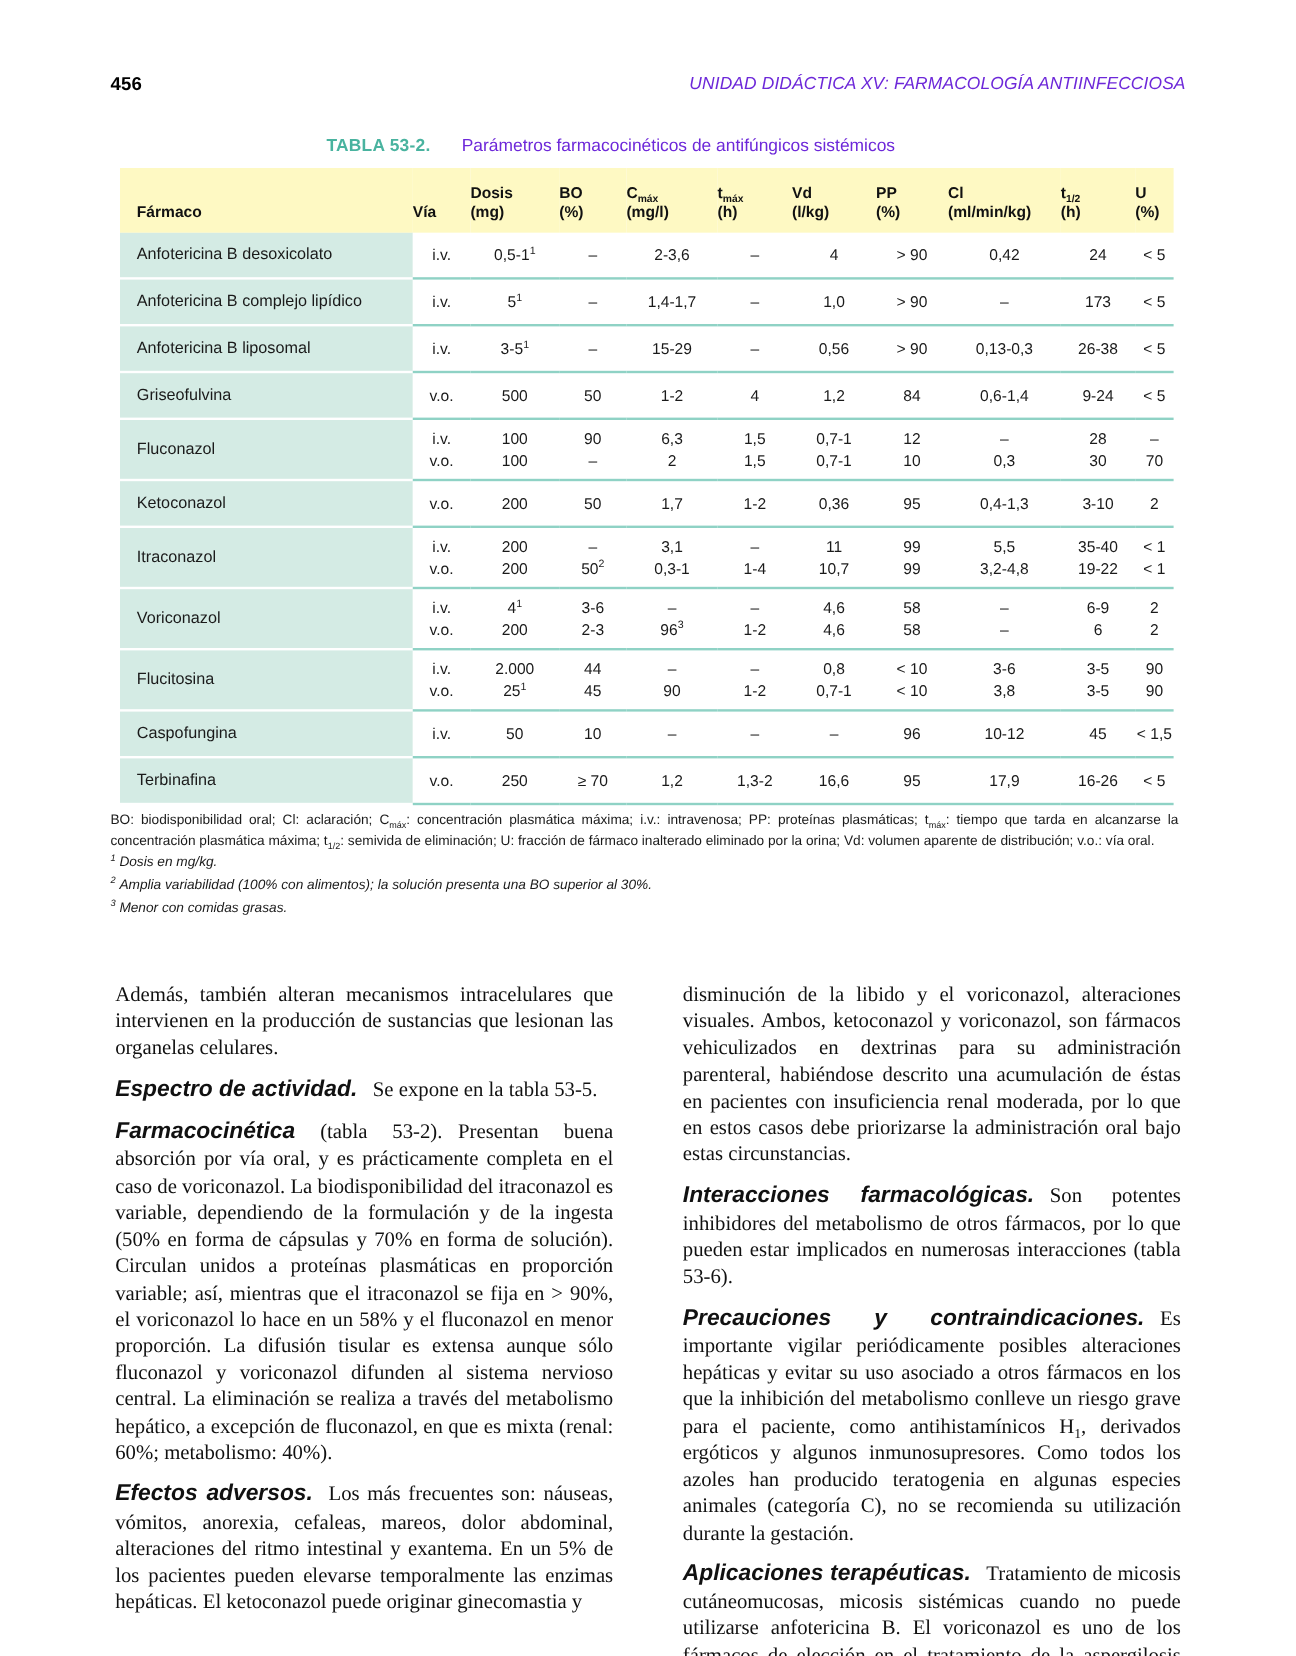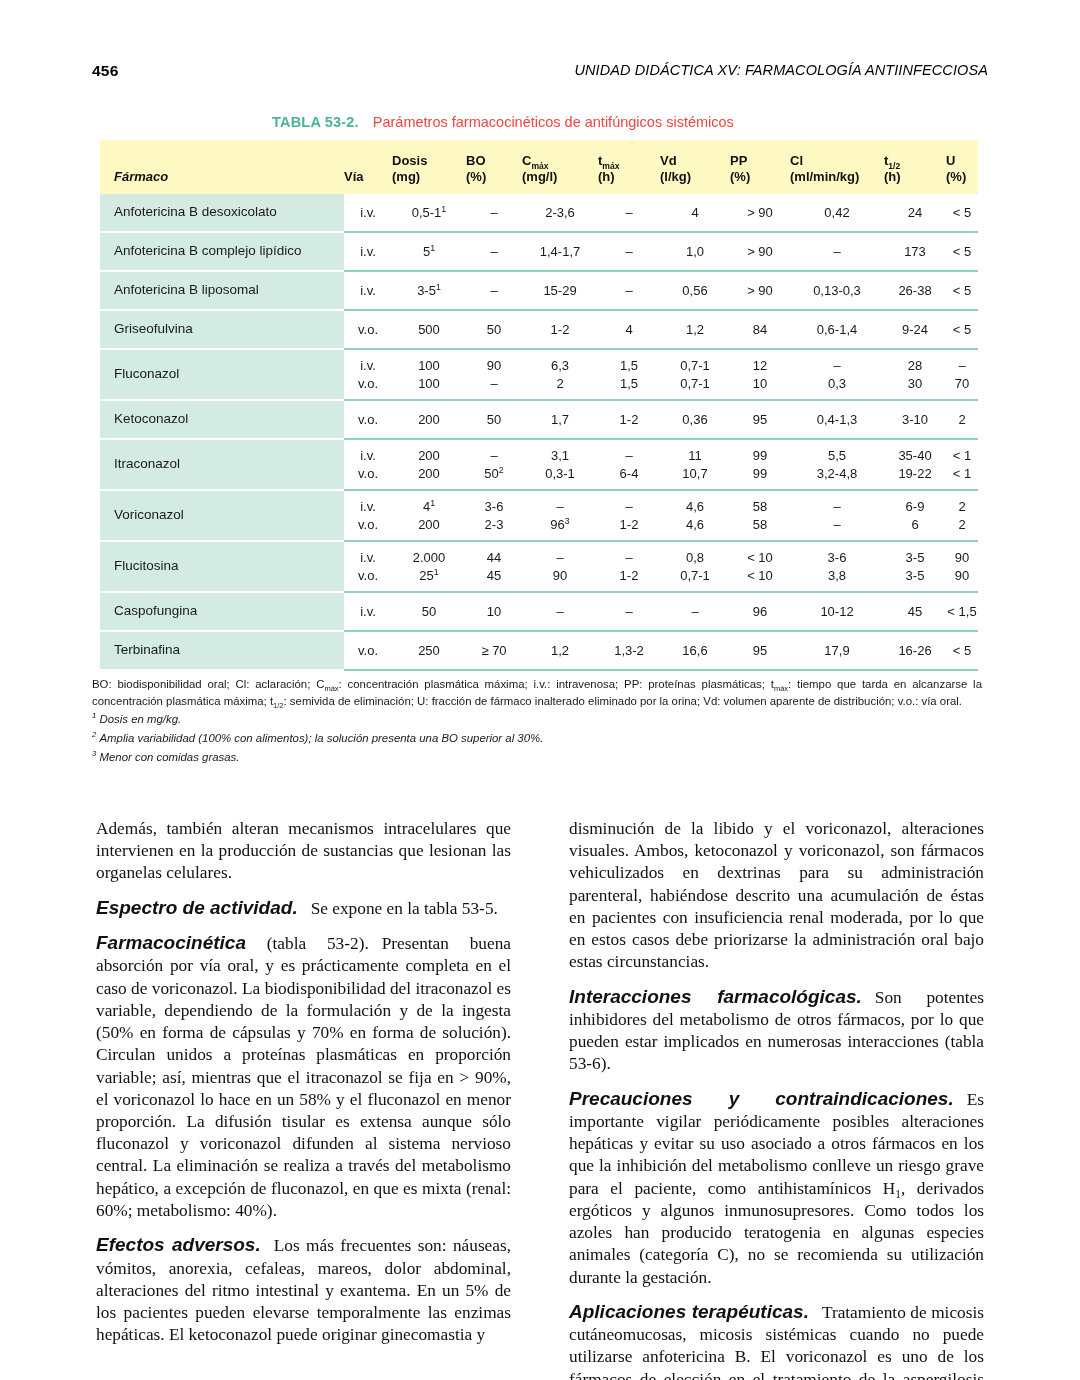--- a/index.html
+++ b/index.html
@@ -31,21 +31,21 @@
     font-family: "Liberation Sans", sans-serif;
     font-size: 15.5px;
     font-weight: bold;
     color: #000;
     letter-spacing: 0.2px;
   }
   .head-title {
     font-family: "Liberation Sans", sans-serif;
     font-style: italic;
     font-size: 14.5px;
-    color: #000000;
+    color: #6d28d9;
     letter-spacing: 0.1px;
   }
 
   
   .table-block {
     position: absolute;
     top: 114px;
     left: 100px;
     width: 878px;
   }
@@ -55,22 +55,22 @@
     margin-left: 172px;
     margin-bottom: 10px;
     white-space: nowrap;
   }
   .table-caption .tbl-num {
     color: #49b39f;
     font-weight: bold;
     letter-spacing: 0.2px;
   }
   .table-caption .tbl-title {
-    color: #ef4444;
-    margin-left: 14px;
+    color: #6d28d9;
+    margin-left: 26px;
   }
 
   table.pk {
     border-collapse: collapse;
     width: 878px;
     table-layout: fixed;
     font-family: "Liberation Sans", sans-serif;
     font-size: 13px;
     color: #1a1a1a;
     background: #ffffff;
@@ -92,21 +92,21 @@
     color: #111;
     font-weight: bold;
     font-size: 13px;
     text-align: left;
     vertical-align: bottom;
     padding: 10px 0 9px 0;
     line-height: 1.22;
     height: 54px;
     box-sizing: border-box;
   }
-  table.pk thead th.th-drug { padding-left: 14px; font-style: italic; }
+  table.pk thead th.th-drug { padding-left: 14px; }
   table.pk thead th .hl2 { display: block; }
 
   table.pk tbody td {
     padding: 0;
     vertical-align: middle;
     border-bottom: 2px solid #8fd2c5;
     background: #ffffff;
     text-align: center;
     line-height: 1.38;
   }
@@ -463,21 +463,21 @@
           <td>
             <span class="stk">–</span>
             <span class="stk">50<sup>2</sup></span>
           </td>
           <td>
             <span class="stk">3,1</span>
             <span class="stk">0,3-1</span>
           </td>
           <td>
             <span class="stk">–</span>
-            <span class="stk">6-4</span>
+            <span class="stk">1-4</span>
           </td>
           <td>
             <span class="stk">11</span>
             <span class="stk">10,7</span>
           </td>
           <td>
             <span class="stk">99</span>
             <span class="stk">99</span>
           </td>
           <td>

